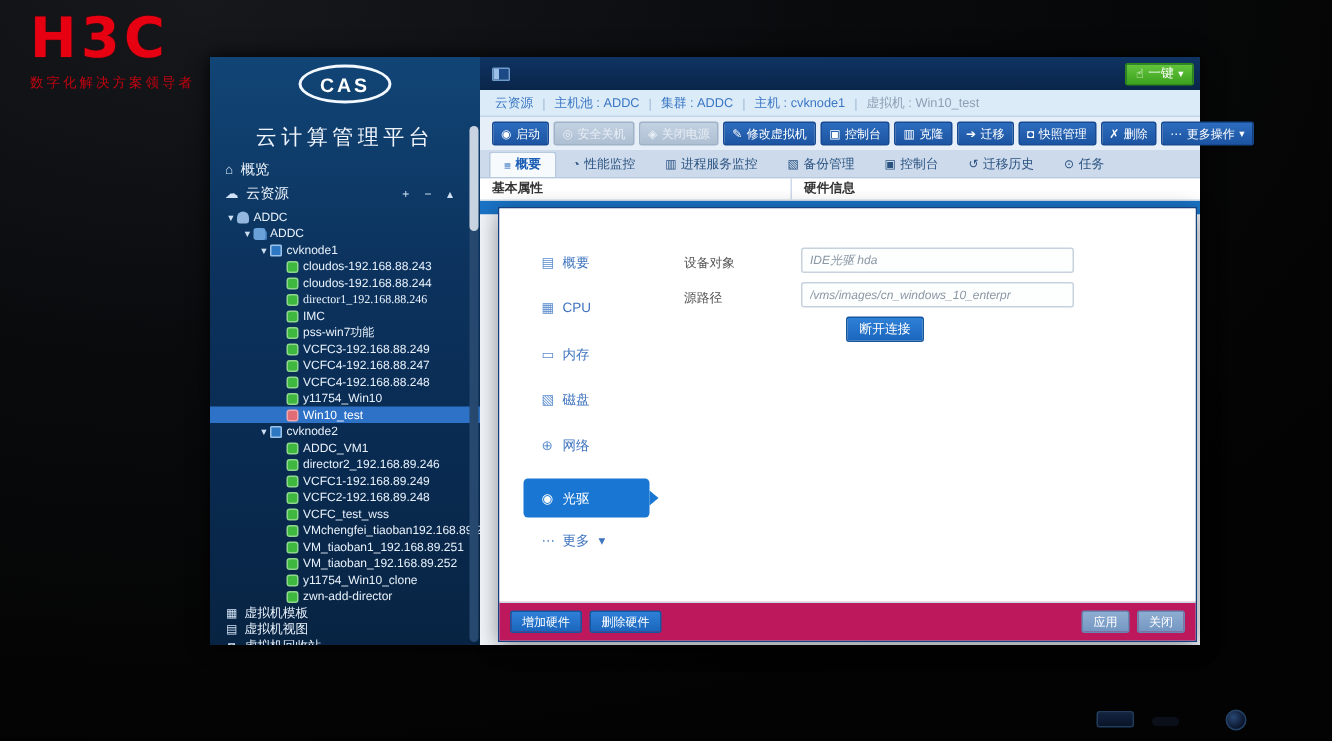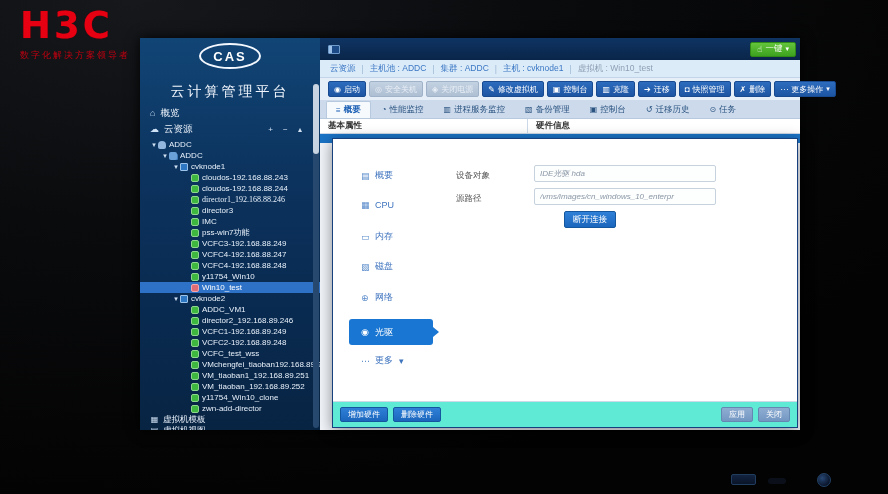--- a/index.html
+++ b/index.html
@@ -69,21 +69,21 @@
   .m-hbtn { font-size:10px; font-weight:bold; color:#fff; cursor:pointer; line-height:1; }
   #m-body { flex:1; position:relative; background:#fff; }
   .mnav-item { position:absolute; left:42px; display:flex; align-items:center; gap:6px; font-size:9px; color:#3f74bf; cursor:pointer; }
   .mnav-item .ic { position:absolute; left:-14px; font-size:9px; color:#5a8ccb; }
   .mnav-sel { position:absolute; left:16px; width:84px; height:26px; background:#1976d2; border-radius:3px; display:flex; align-items:center; gap:6px; padding-left:26px; font-size:9px; color:#fff; cursor:pointer; }
   .mnav-sel .ic { position:absolute; left:12px; font-size:9px; color:#fff; }
   .mnav-sel::after { content:""; position:absolute; right:-6px; top:8px; border-top:5px solid transparent; border-bottom:5px solid transparent; border-left:6px solid #1976d2; }
   .m-label { position:absolute; font-size:8.5px; color:#555; }
   .m-input { position:absolute; width:182px; height:17px; border:1px solid #c6d2de; border-radius:2px; background:#fdfefe; font-size:8px; color:#8a97a5; padding:0 5px; font-family:"Liberation Sans",sans-serif;font-style:italic; }
   #disconnect-btn { position:absolute; left:231px; top:72px; height:17px; background:linear-gradient(180deg,#2f80d8,#1b66bd); color:#fff; border:1px solid #15579f; border-radius:2px; font-size:8.5px; padding:0 8px; cursor:pointer; }
-  #m-footer { height:26px; background:#5eead4; border-top:1px solid #cdd9e6; display:flex; align-items:center; padding:0 7px; gap:5px; flex-shrink:0; }
+  #m-footer { height:26px; background:#be185d; border-top:1px solid #cdd9e6; display:flex; align-items:center; padding:0 7px; gap:5px; flex-shrink:0; }
   .f-btn { height:15px; border-radius:2px; font-size:8px; color:#fff; padding:0 7px; cursor:pointer; display:flex; align-items:center; }
   .f-btn.primary { background:linear-gradient(180deg,#2f80d8,#1b66bd); border:1px solid #15579f; }
   .f-btn.muted { background:linear-gradient(180deg,#8fadd2,#7397c2); border:1px solid #6588b3; }
   .f-spacer { margin-left:auto; }
   
   #tb-keyboard { position:absolute; left:731px; top:474px; width:25px; height:11px; border:1px solid #27486f; border-radius:2px; background:linear-gradient(180deg,#16294a,#0c1830); opacity:.85; }
   #tb-smudge { position:absolute; left:768px; top:478px; width:18px; height:6px; background:#0e1524; border-radius:3px; opacity:.7; }
   #tb-round { position:absolute; left:817px; top:473px; width:14px; height:14px; border-radius:50%; border:1px solid #27486f; background:radial-gradient(circle at 35% 35%, #2c4f80, #0c1830 70%); opacity:.9; }
 </style>
 </head>
@@ -135,25 +135,20 @@
         </div>
         <div class="tree-row" style="padding-left: 43px;">
           <span class="tw"></span>
           <span class="ticon vm-on"></span>
           <span>cloudos-192.168.88.244</span>
         </div>
         <div class="tree-row" style="padding-left: 43px; font-family: Liberation Serif, serif;">
           <span class="tw"></span>
           <span class="ticon vm-on"></span>
           <span>director1_192.168.88.246</span>
-        </div>
-        <div class="tree-row" style="padding-left: 43px;">
-          <span class="tw"></span>
-          <span class="ticon vm-on"></span>
-          <span>director3</span>
         </div>
         <div class="tree-row" style="padding-left: 43px;">
           <span class="tw"></span>
           <span class="ticon vm-on"></span>
           <span>IMC</span>
         </div>
         <div class="tree-row" style="padding-left: 43px;">
           <span class="tw"></span>
           <span class="ticon vm-on"></span>
           <span>pss-win7功能</span>

